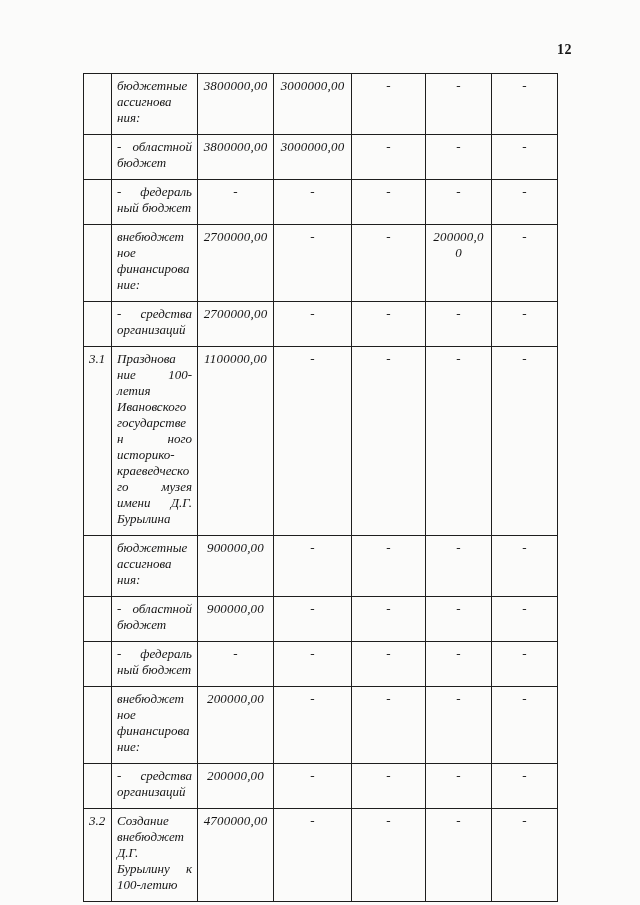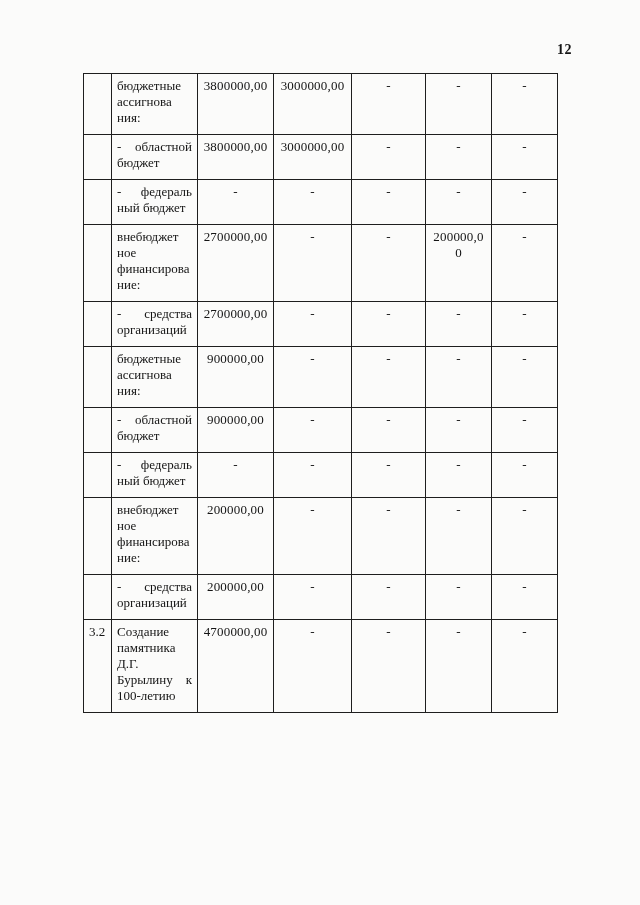--- a/index.html
+++ b/index.html
@@ -24,20 +24,21 @@
     font-weight: bold;
     letter-spacing: 0.5px;
   }
   table.budget-table {
     position: absolute;
     left: 83px;
     top: 73px;
     width: 474px;
     border-collapse: collapse;
     table-layout: fixed;
+    font-style: italic;
   }
   table.budget-table td {
     border: 1px solid #1e1e1e;
     vertical-align: top;
     font-size: 13px;
     line-height: 16px;
     padding: 4px 5px 8px 5px;
     overflow: hidden;
     word-wrap: break-word;
   }
@@ -111,20 +112,29 @@
         <tr>
           <td class="num"></td>
           <td class="desc">- средства организаций</td>
           <td class="val">2700000,00</td>
           <td class="val">-</td>
           <td class="val">-</td>
           <td class="val">-</td>
           <td class="val">-</td>
         </tr>
         <tr>
+          <td class="num">3.1</td>
+          <td class="desc">Празднова ние 100-летия Ивановского государствен ного историко-краеведческо го музея имени Д.Г. Бурылина</td>
+          <td class="val">1100000,00</td>
+          <td class="val">-</td>
+          <td class="val">-</td>
+          <td class="val">-</td>
+          <td class="val">-</td>
+        </tr>
+        <tr>
           <td class="num"></td>
           <td class="desc">бюджетные ассигнова ния:</td>
           <td class="val">900000,00</td>
           <td class="val">-</td>
           <td class="val">-</td>
           <td class="val">-</td>
           <td class="val">-</td>
         </tr>
         <tr>
           <td class="num"></td>
@@ -157,21 +167,21 @@
           <td class="num"></td>
           <td class="desc">- средства организаций</td>
           <td class="val">200000,00</td>
           <td class="val">-</td>
           <td class="val">-</td>
           <td class="val">-</td>
           <td class="val">-</td>
         </tr>
         <tr>
           <td class="num">3.2</td>
-          <td class="desc">Создание памятника Д.Г. Бурылину к 100-летию</td>
+          <td class="desc">Создание внебюджет Д.Г. Бурылину к 100-летию</td>
           <td class="val">4700000,00</td>
           <td class="val">-</td>
           <td class="val">-</td>
           <td class="val">-</td>
           <td class="val">-</td>
         </tr>
       </tbody>
   </table>
 </div>
 

